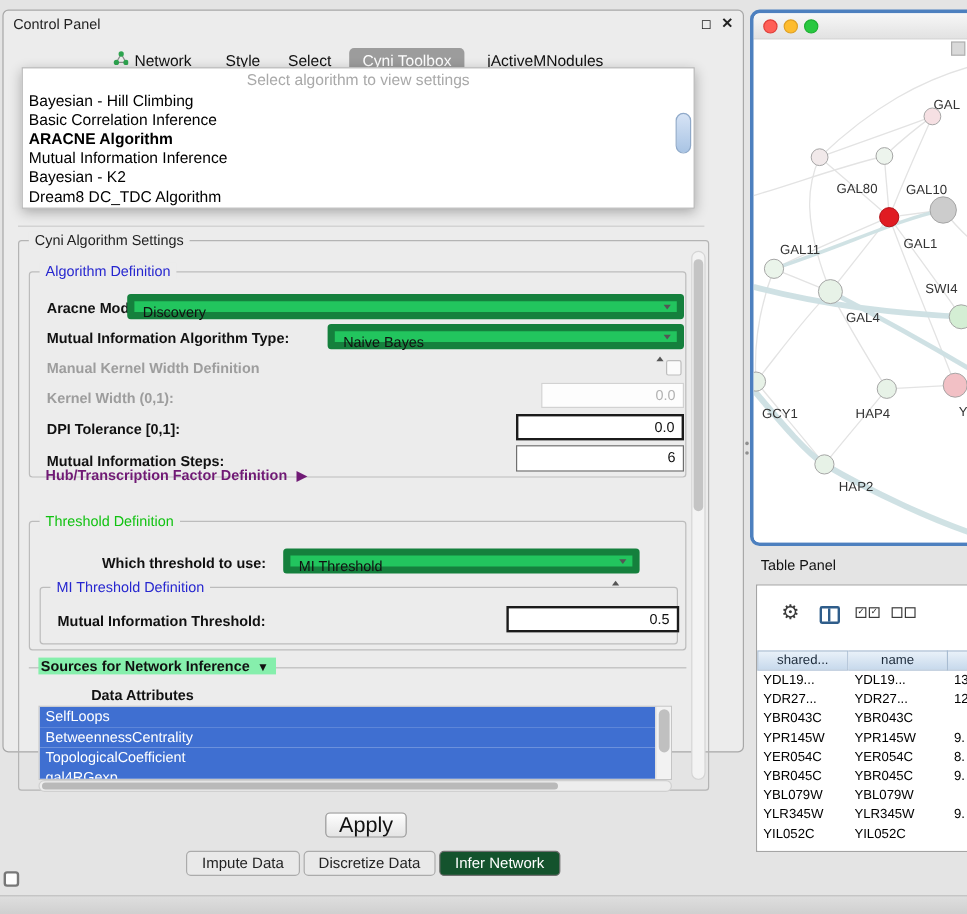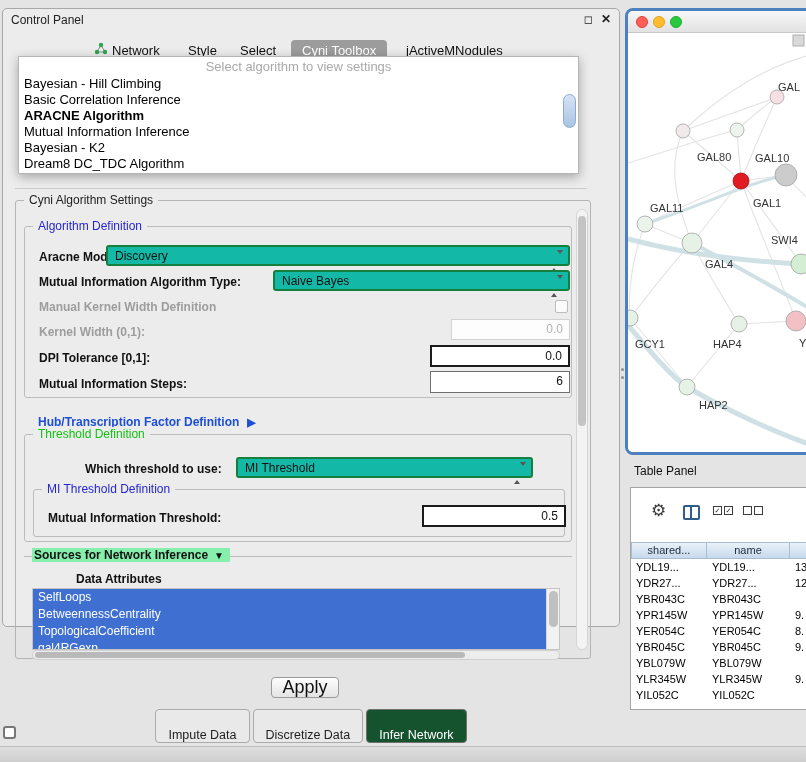--- a/index.html
+++ b/index.html
@@ -45,41 +45,41 @@
   #algo-title { color:#2626cf; }
   .flabel { position:absolute; font-size:12px; font-weight:700; color:#111; white-space:nowrap; }
   .flabel.disabled { color:#9d9d9d; }
   #lbl-aracne { left:14px; top:23px; }
   #lbl-mitype { left:14px; top:48px; }
   #lbl-manual { left:14px; top:73px; }
   #lbl-kernel { left:14px; top:98px; }
   #lbl-dpi    { left:14px; top:124px; }
   #lbl-steps  { left:14px; top:150px; }
 
-  .combo { position:absolute; background:#14b8a6; border:2px solid #15803d; border-radius:3px;
+  .combo { position:absolute; background:#22c55e; border:6px solid #15803d; border-radius:3px;
     font-size:12px; line-height:19px; padding-left:7px; color:#111; }
   .arrows { position:absolute; right:5px; top:5px; }
   .tri-up { width:0; height:0; border-left:3.5px solid transparent; border-right:3.5px solid transparent;
     border-bottom:4px solid #555; margin-bottom:2px; }
   .tri-down { width:0; height:0; border-left:3.5px solid transparent; border-right:3.5px solid transparent;
     border-top:4px solid #555; }
   #combo-aracne { left:81px;  top:18px; width:464px; height:21px; }
   #combo-mitype { left:248px; top:43px; width:297px; height:21px; }
   #combo-which  { left:211px; top:22px; width:297px; height:21px; }
 
   .checkbox { position:absolute; width:13px; height:13px; border:1px solid #bdbdbd; border-radius:2px; background:#fbfbfb; }
   #chk-manual { left:530px; top:73px; }
 
   .field { position:absolute; background:#fff; font-size:12px; text-align:right; padding:0 6px; line-height:18px; color:#111; }
   #field-kernel { left:426px; top:92px;  width:119px; height:21px; border:1px solid #d2d2d2; color:#b2b2b2; background:#fdfdfd; }
   #field-dpi    { left:405px; top:118px; width:140px; height:22px; border:2px solid #1b1b1b; }
   #field-steps  { left:405px; top:144px; width:140px; height:22px; border:1px solid #6f6f6f; }
   #field-mithr  { left:388px; top:15px;  width:144px; height:22px; border:2px solid #1b1b1b; }
 
-  #hub-row { position:absolute; left:22px; top:214px; font-size:12px; font-weight:700; color:#1d4ed8; }
+  #hub-row { position:absolute; left:22px; top:188px; font-size:12px; font-weight:700; color:#701a75; }
   .tri-right { display:inline-block; margin-left:8px; font-size:11px; }
 
   #thr-group { left:8px; top:233px; width:548px; height:108px; }
   #thr-title { color:#11c211; }
   #lbl-which { left:60px; top:27px; }
   #midef-group { left:8px; top:54px; width:532px; height:48px; }
   #midef-title { color:#2626cf; }
   #lbl-mithr { left:14px; top:21px; }
 
   #sources-line  { position:absolute; left:8px; top:355px; width:548px; height:1px; background:#bcbcbc; }
@@ -95,21 +95,21 @@
   #attr-vscroll { position:absolute; right:0; top:0; width:13px; height:100%; background:#f2f2f2; border-left:1px solid #dadada; }
   #attr-vthumb { position:absolute; left:2px; top:2px; width:9px; height:36px; background:#c0c0c0; border-radius:5px; }
   #attr-hscroll { position:absolute; left:16px; top:449px; width:528px; height:10px; background:#ededed;
     border:1px solid #d0d0d0; border-radius:5px; }
   #attr-hthumb { position:absolute; left:2px; top:1px; width:430px; height:6px; background:#b9b9b9; border-radius:4px; }
 
   #apply-btn { position:absolute; left:268px; top:668px; width:68px; height:21px; border:1px solid #9a9a9a;
     border-radius:4px; background:linear-gradient(#fefefe,#e4e4e4); font-size:18px; text-align:center; line-height:19px; color:#111; }
 
   #bottom-tabs { position:absolute; left:0; right:0; top:700px; display:flex; justify-content:center; gap:3px; }
-  .btab { height:21px; line-height:19px; padding:16px 12px; font-size:12.5px; background:#e9e9e9;
+  .btab { height:21px; line-height:19px; padding:0 12px; font-size:12.5px; background:#e9e9e9;
     border:1px solid #ababab; border-radius:4px; color:#222; }
   .btab.selected { background:#14532d; color:#fff; border-color:#6f6f6f; }
 
   #split-dots { position:absolute; left:621px; top:368px; z-index:5; }
   #split-dots div { width:3px; height:3px; border-radius:50%; background:#8f8f8f; margin-bottom:5px; }
 
   
   #network-window { position:absolute; left:625px; top:8px; width:205px; height:447px;
     border:3px solid #4d80bf; border-radius:8px; background:#fff; overflow:hidden; }
   #nw-titlebar { height:22px; background:linear-gradient(#f7f7f7,#e2e2e2); border-bottom:1px solid #c9c9c9;

